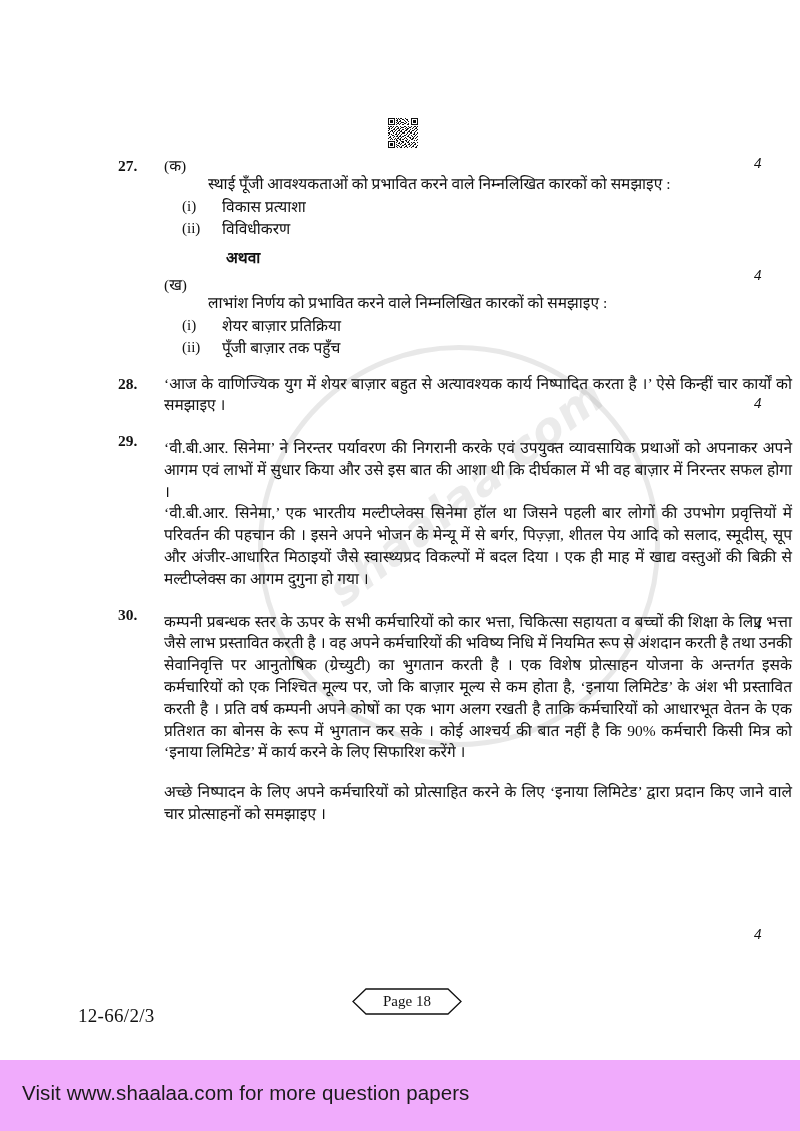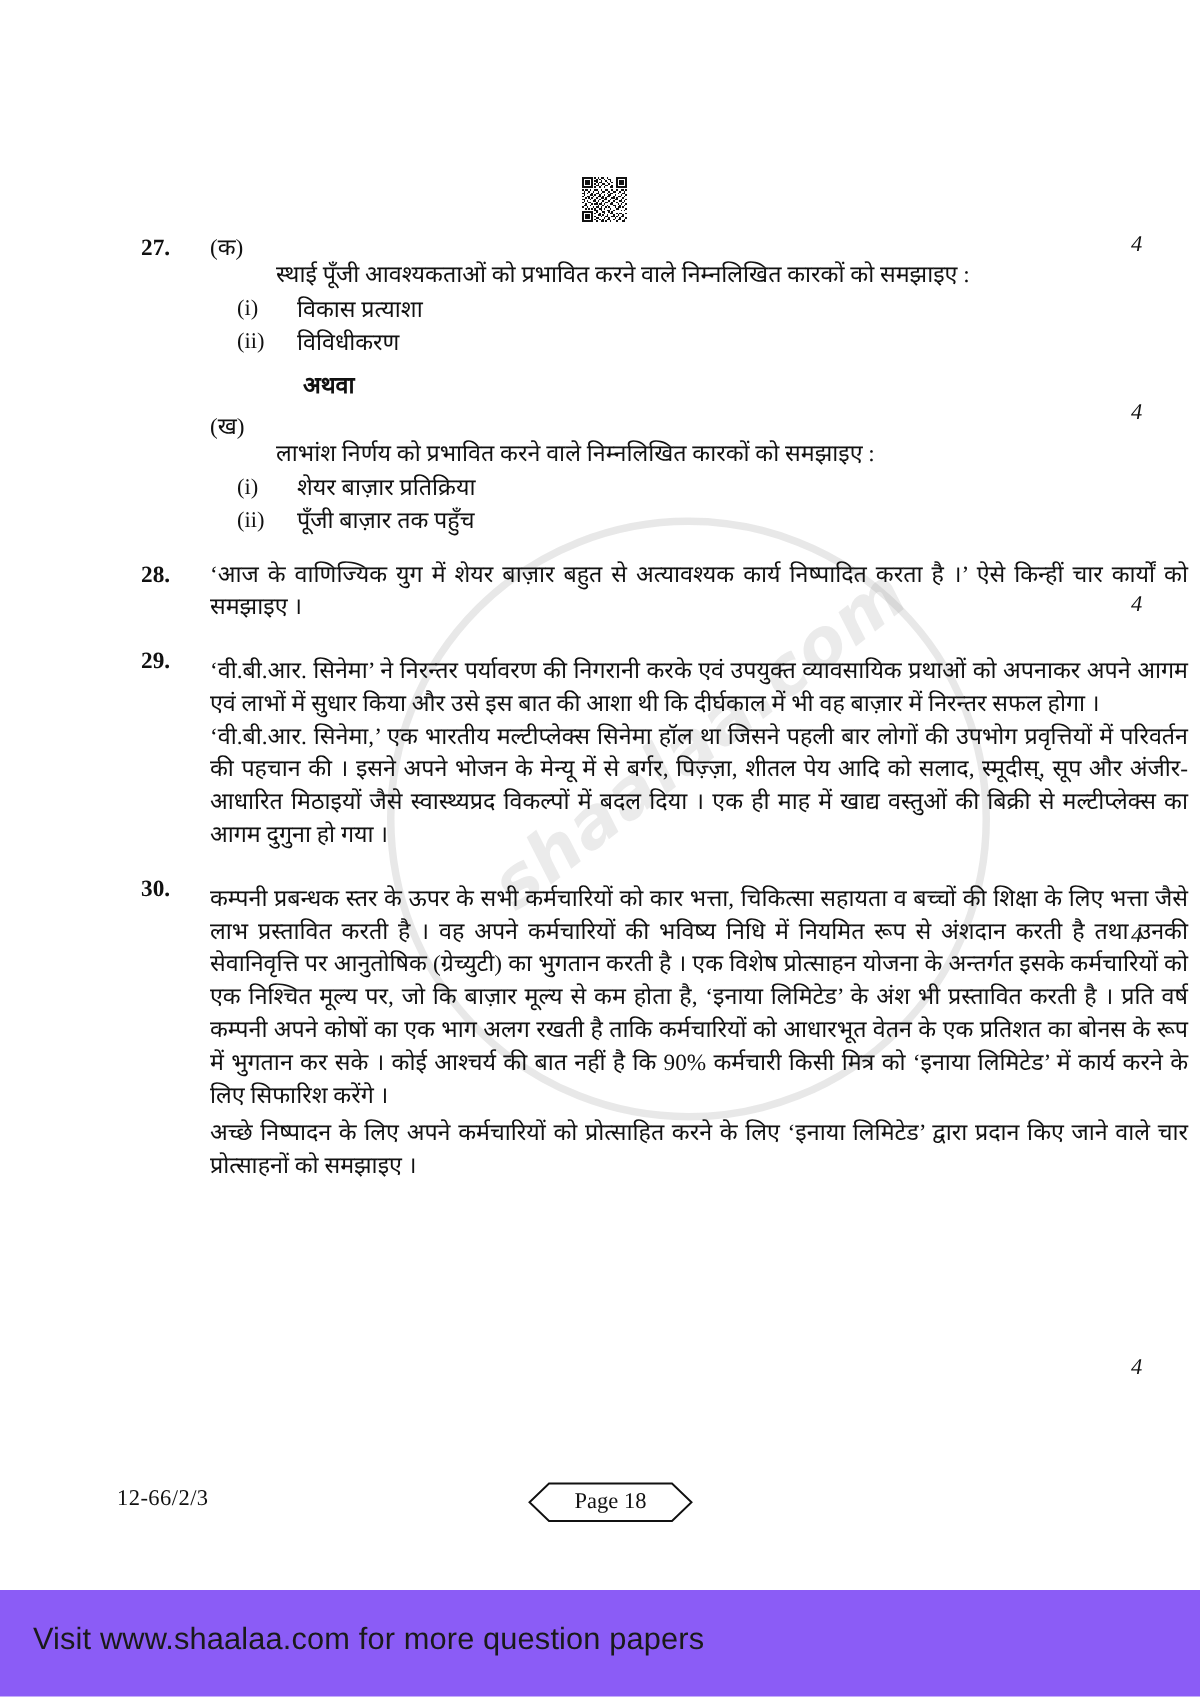--- a/index.html
+++ b/index.html
@@ -80,21 +80,21 @@
     position: relative;
     display: flex;
     align-items: flex-start;
     padding: 0 0 0 0;
   }
 
   .qnum {
     width: 46px;
     min-width: 46px;
     text-align: left;
-    padding-left: 94px;
+    padding-left: 118px;
     box-sizing: content-box;
     font-weight: bold;
     font-size: 15.5px;
     line-height: 21px;
   }
 
   .qbody {
     flex: 1 1 auto;
     padding-right: 8px;
     font-size: 15.5px;
@@ -171,22 +171,22 @@
     position: absolute;
     left: 0;
     top: 988px;
     width: 800px;
     height: 34px;
     z-index: 2;
   }
   #paper-code {
     position: absolute;
     left: 78px;
-    top: 3px;
-    font-size: 15px;
+    top: 17px;
+    font-size: 19px;
     font-family: "Liberation Serif", serif;
     letter-spacing: 0.3px;
   }
   #page-badge {
     position: absolute;
     left: 352px;
     top: 0px;
     width: 110px;
     height: 27px;
   }
@@ -203,21 +203,21 @@
     font-family: "Liberation Serif", serif;
   }
 
   
   #bottom-banner {
     position: absolute;
     left: 0;
     top: 1060px;
     width: 800px;
     height: 71px;
-    background: #8b5cf6;
+    background: #f0abfc;
     z-index: 4;
   }
   #banner-text {
     position: absolute;
     left: 22px;
     top: 21px;
     font-family: "Liberation Sans", "DejaVu Sans", sans-serif;
     font-size: 20.5px;
     color: #1a1a1a;
     letter-spacing: 0.1px;
@@ -506,21 +506,21 @@
       </div>
       <div class="marks" style="top:186px;">4</div>
     </div>
 
     <div class="blockgap-md"></div>
 
     <div class="qrow">
       <div class="qnum">30.</div>
       <div class="qbody">
         <p class="para spaced">कम्पनी प्रबन्धक स्तर के ऊपर के सभी कर्मचारियों को कार भत्ता, चिकित्सा सहायता व बच्चों की शिक्षा के लिए भत्ता जैसे लाभ प्रस्तावित करती है । वह अपने कर्मचारियों की भविष्य निधि में नियमित रूप से अंशदान करती है तथा उनकी सेवानिवृत्ति पर आनुतोषिक (ग्रेच्युटी) का भुगतान करती है । एक विशेष प्रोत्साहन योजना के अन्तर्गत इसके कर्मचारियों को एक निश्चित मूल्य पर, जो कि बाज़ार मूल्य से कम होता है, ‘इनाया लिमिटेड’ के अंश भी प्रस्तावित करती है । प्रति वर्ष कम्पनी अपने कोषों का एक भाग अलग रखती है ताकि कर्मचारियों को आधारभूत वेतन के एक प्रतिशत का बोनस के रूप में भुगतान कर सके । कोई आश्चर्य की बात नहीं है कि 90% कर्मचारी किसी मित्र को ‘इनाया लिमिटेड’ में कार्य करने के लिए सिफारिश करेंगे ।</p>
-        <p class="para" style="margin-top:4px;">अच्छे निष्पादन के लिए अपने कर्मचारियों को प्रोत्साहित करने के लिए ‘इनाया लिमिटेड’ द्वारा प्रदान किए जाने वाले चार प्रोत्साहनों को समझाइए ।</p>
+        <p class="para" style="margin-top:18px;">अच्छे निष्पादन के लिए अपने कर्मचारियों को प्रोत्साहित करने के लिए ‘इनाया लिमिटेड’ द्वारा प्रदान किए जाने वाले चार प्रोत्साहनों को समझाइए ।</p>
       </div>
       <div class="marks" style="top:322px;">4</div>
     </div>
 
   </div>
 
   <div id="footer">
     <div id="paper-code">12-66/2/3</div>
     <div id="page-badge">
       <svg width="110" height="27" viewBox="0 0 110 27">

